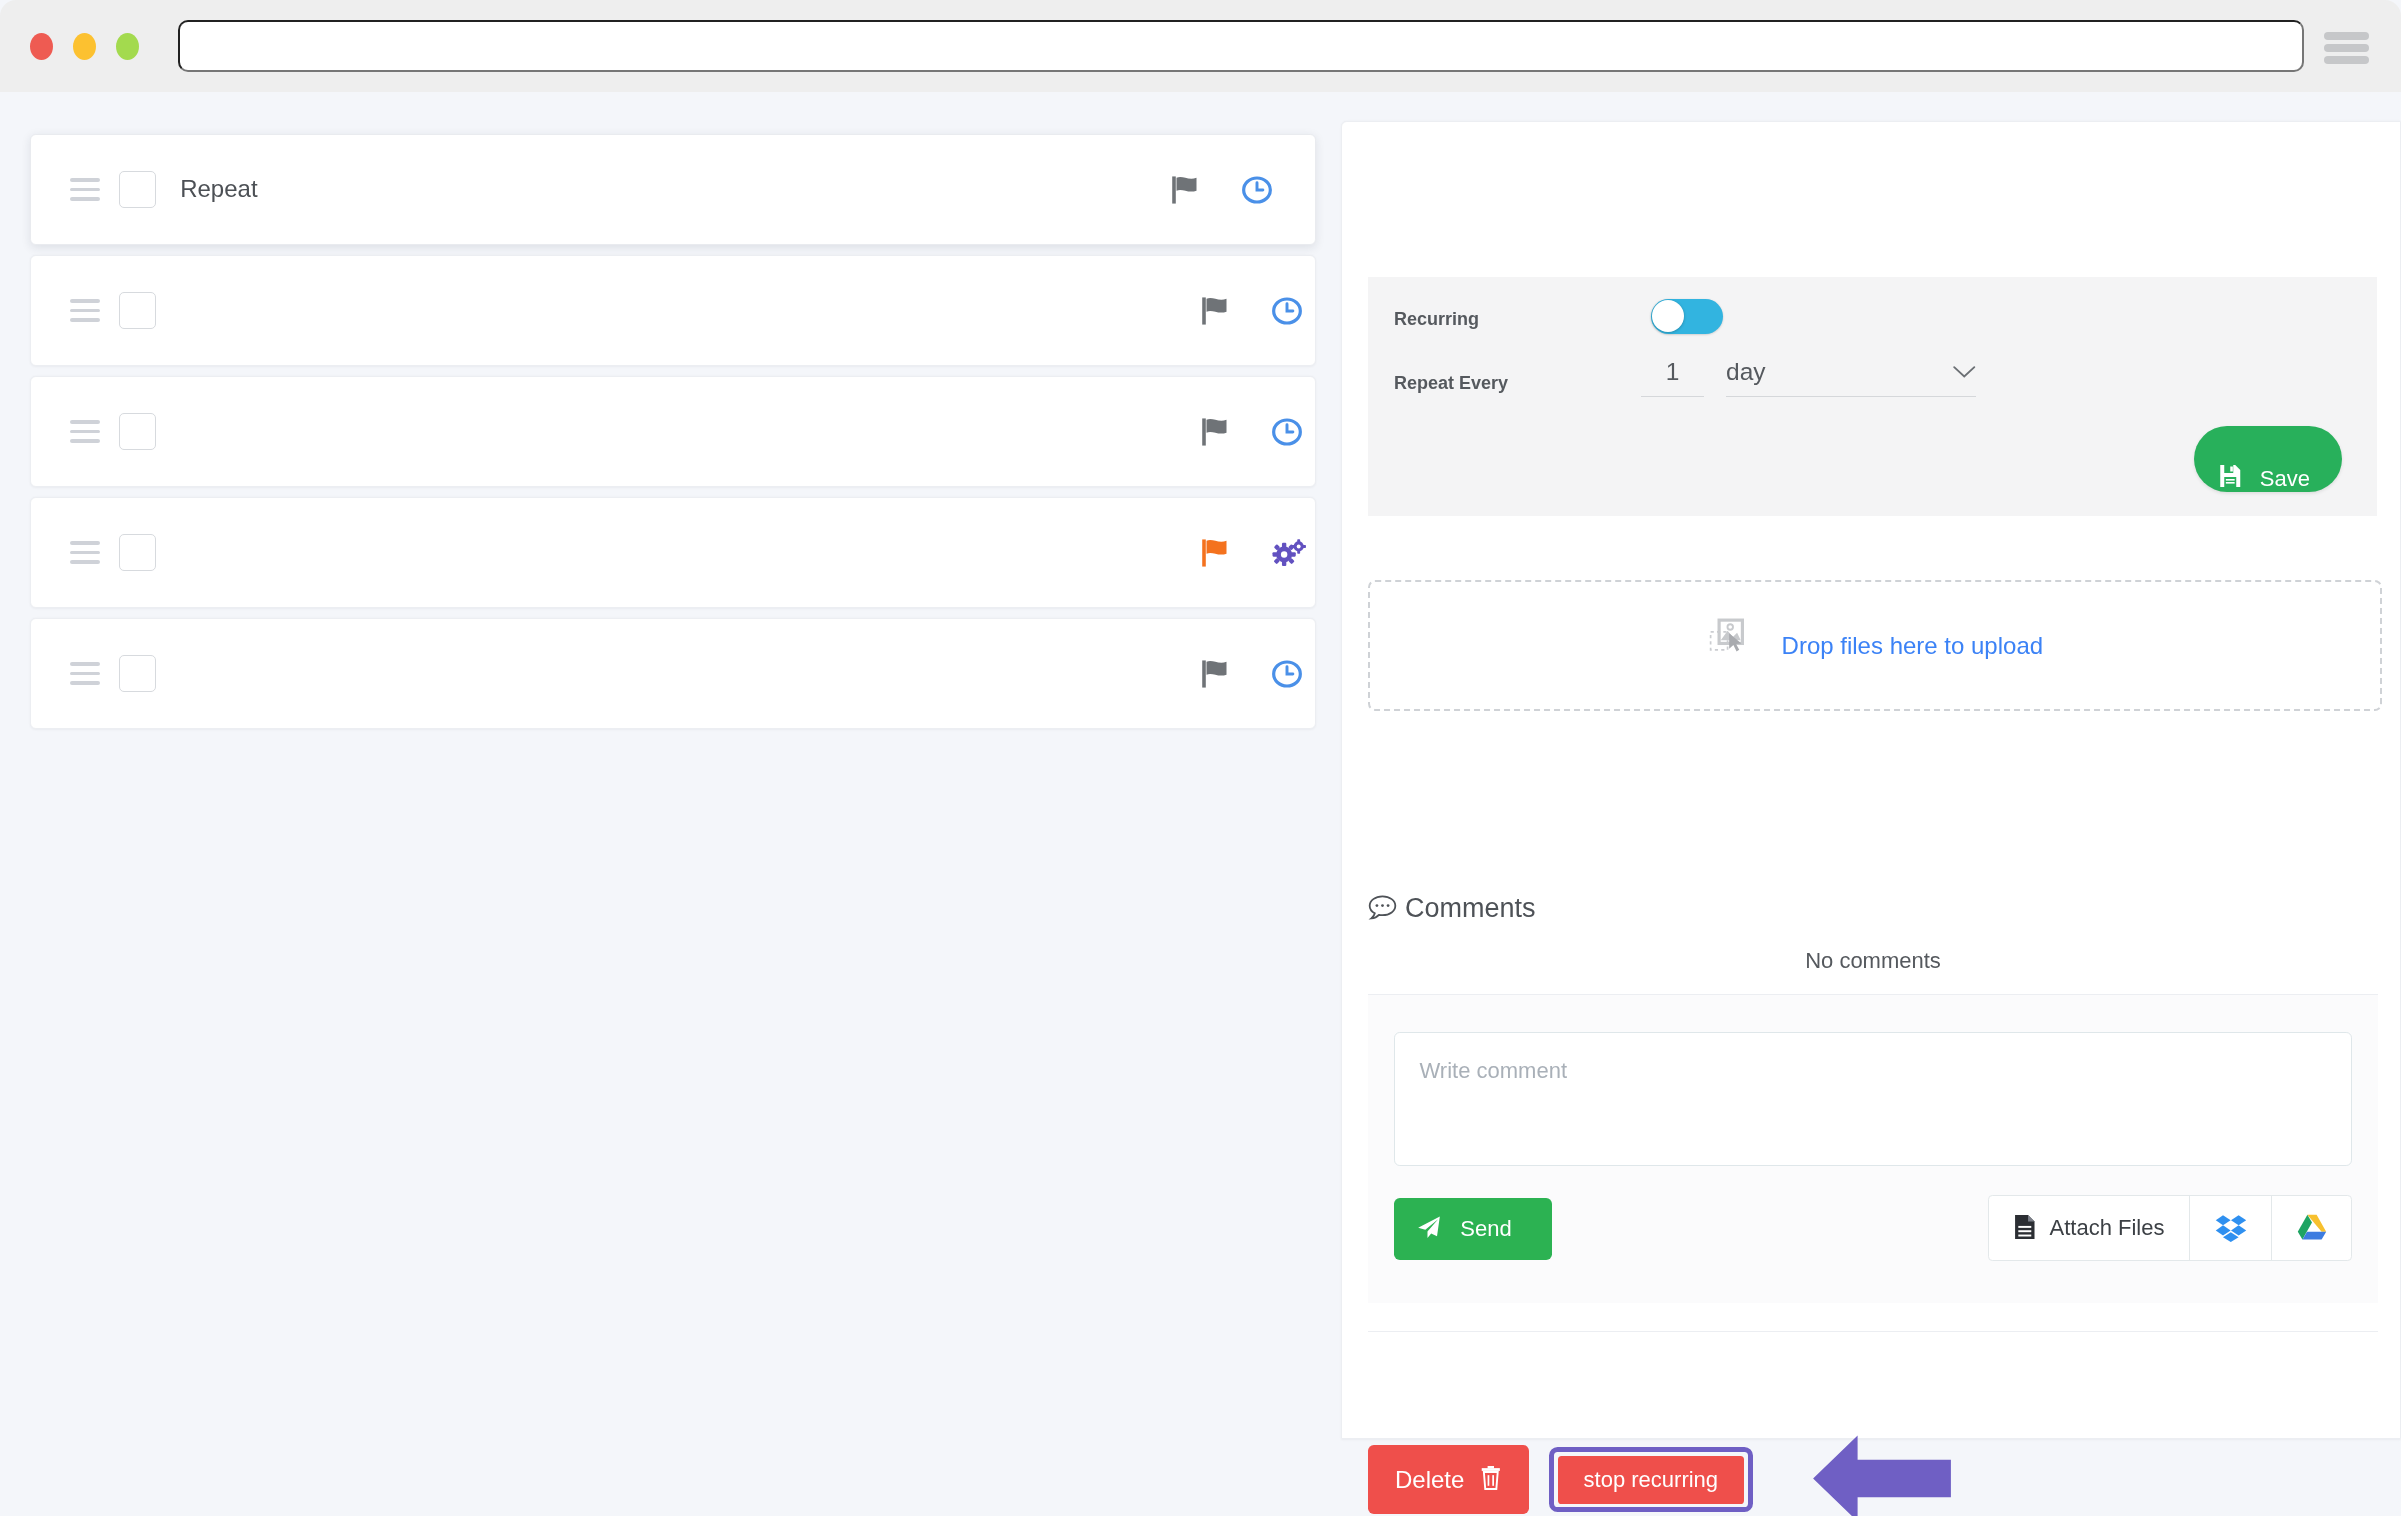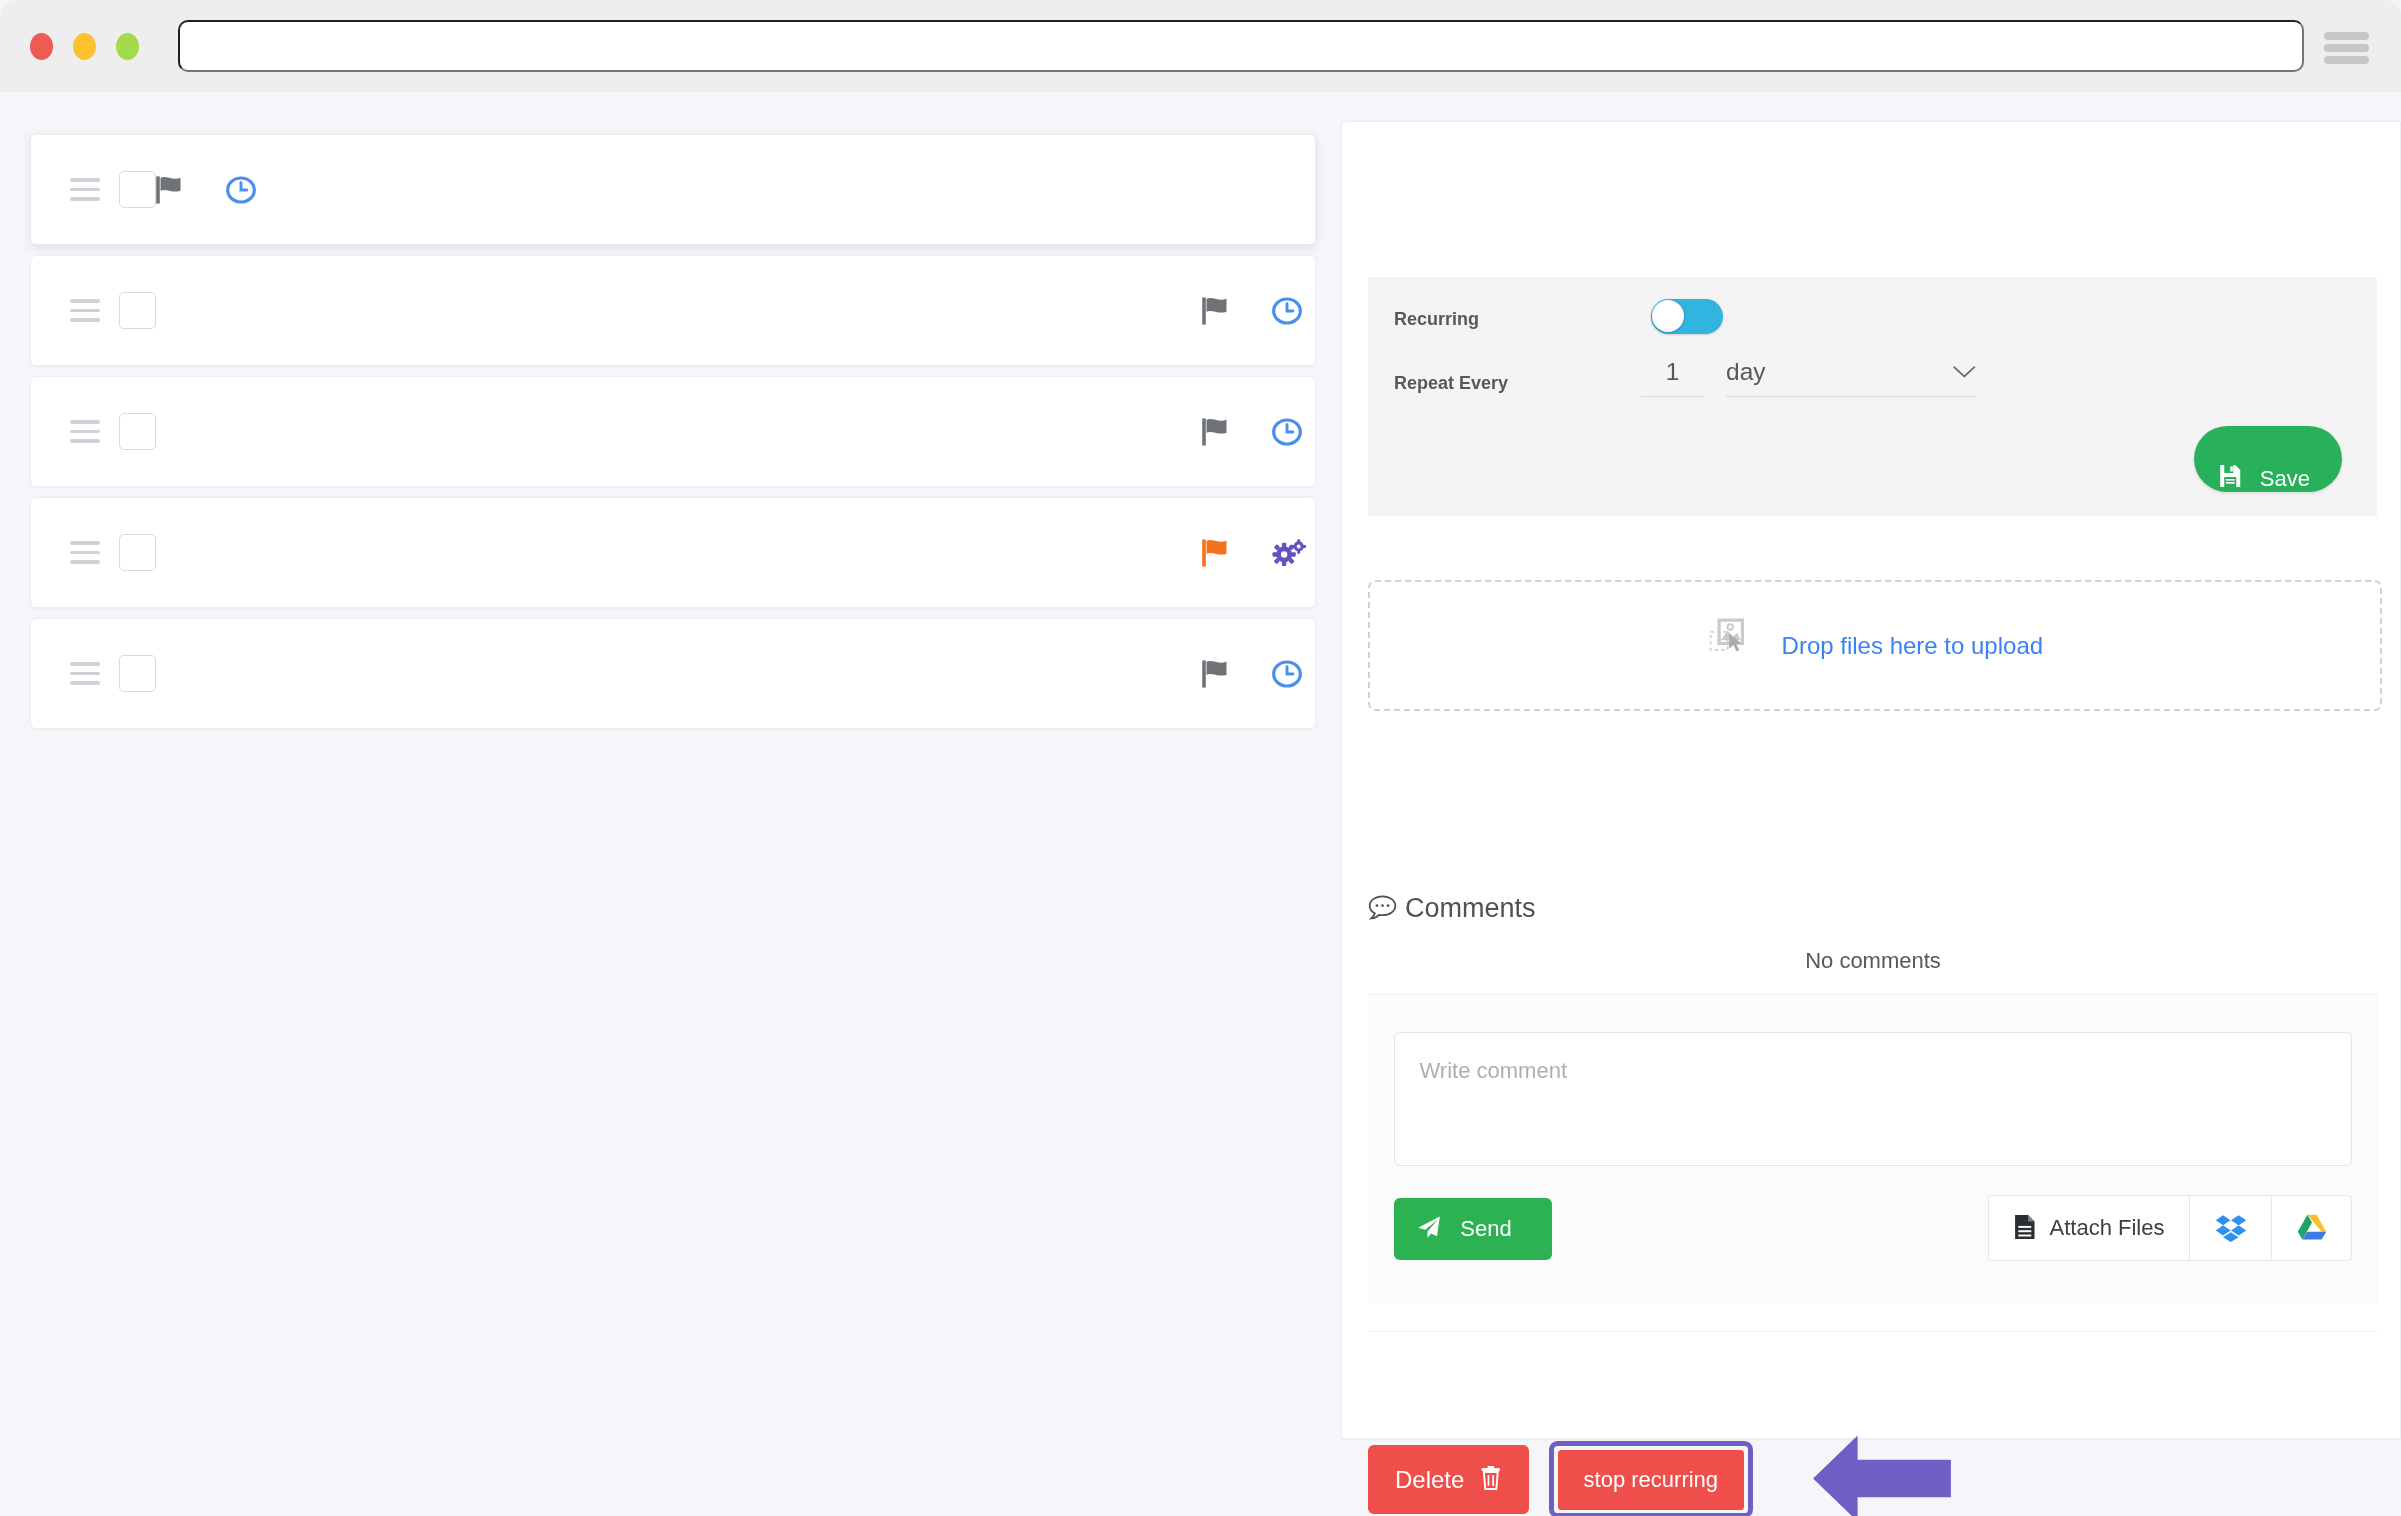--- a/index.html
+++ b/index.html
@@ -234,21 +234,21 @@
     height: 69px; background: #ef4f4b; border: none; border-radius: 5.8px;
     display: flex; align-items: center; gap: 16px; padding: 0 27px;
     cursor: pointer;
   }
   .delete-btn .lbl { font-size: 24px; color: #ffffff; }
   .stop-wrap {
     border: 5px solid #6f5fc4; border-radius: 8.6px; padding: 3.6px;
     display: inline-flex;
   }
   .stop-btn {
-    height: 60px; background: #ef4f4b; border: none; border-radius: 3.6px;
+    height: 48px; background: #ef4f4b; border: none; border-radius: 3.6px;
     display: flex; align-items: center; padding: 0 26px;
     cursor: pointer;
   }
   .stop-btn .lbl { font-size: 22px; color: #ffffff; }
   .pointer-arrow { margin-left: 37px; }
 </style>
 </head>
 <body>
 
 <div class="chrome">
@@ -270,20 +270,21 @@
 <div class="left-col">
 
 
   <div class="card task-row first">
     <div class="drag-handle">
         <i></i>
         <i></i>
         <i></i>
       </div>
     <div class="task-check"></div>
+    <div class="task-title">Repeat</div>
     <div class="row-icons">
       <span class="flag-icon">
         <svg width="29" height="30" viewBox="0 0 40 42">
             <rect x="0" y="2" width="5" height="38" fill="#6f7377"></rect>
             <path d="M6 4 C14 0 22 8 34 4 L34 22 C22 26 14 18 6 22 Z" fill="#6f7377"></path>
           </svg>
       </span>
       <span class="clock-icon">
         <svg width="32" height="32" viewBox="0 0 24 24">
             <ellipse cx="12" cy="12" rx="10" ry="9" fill="none" stroke="#4a90e8" stroke-width="2.4"></ellipse>

